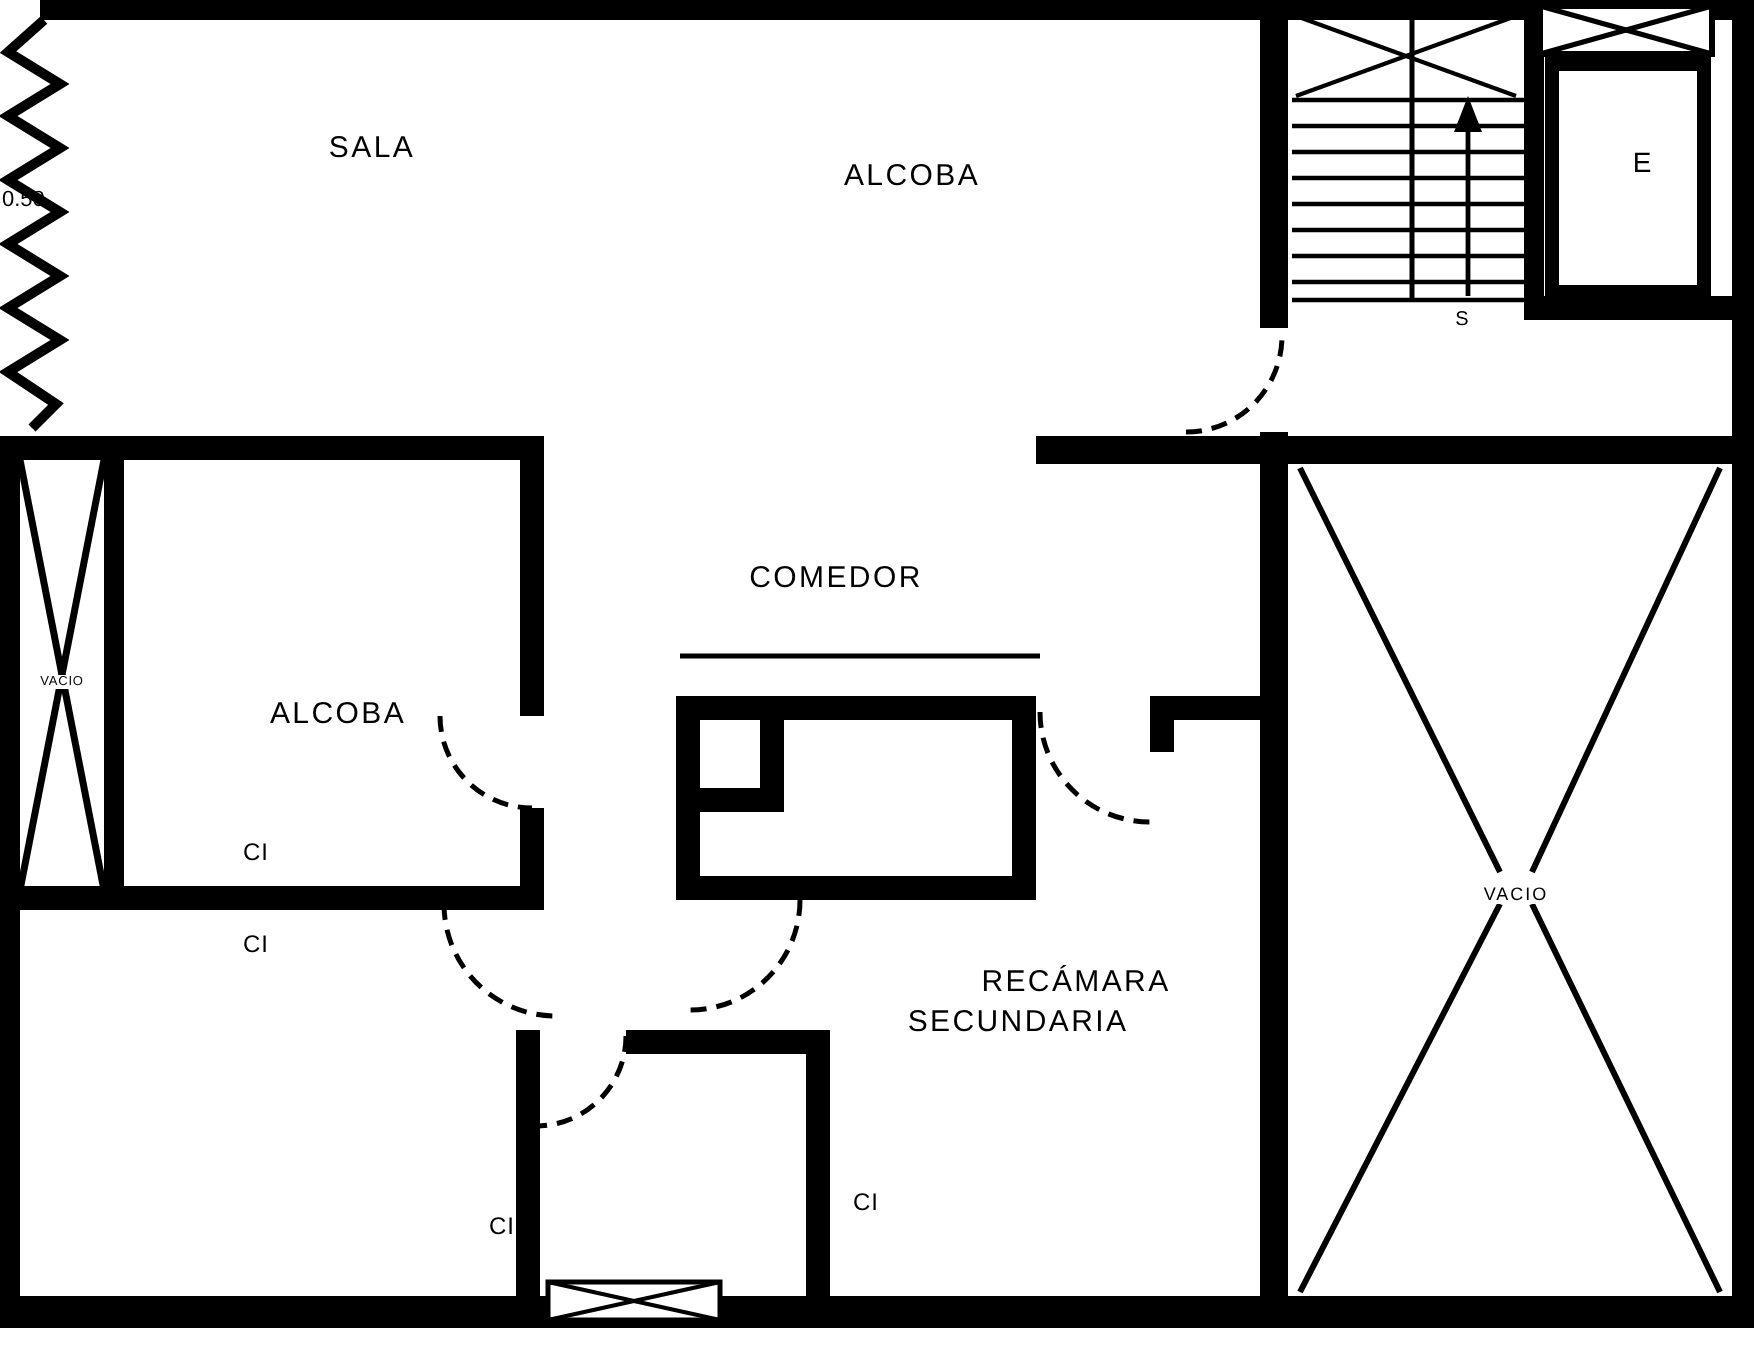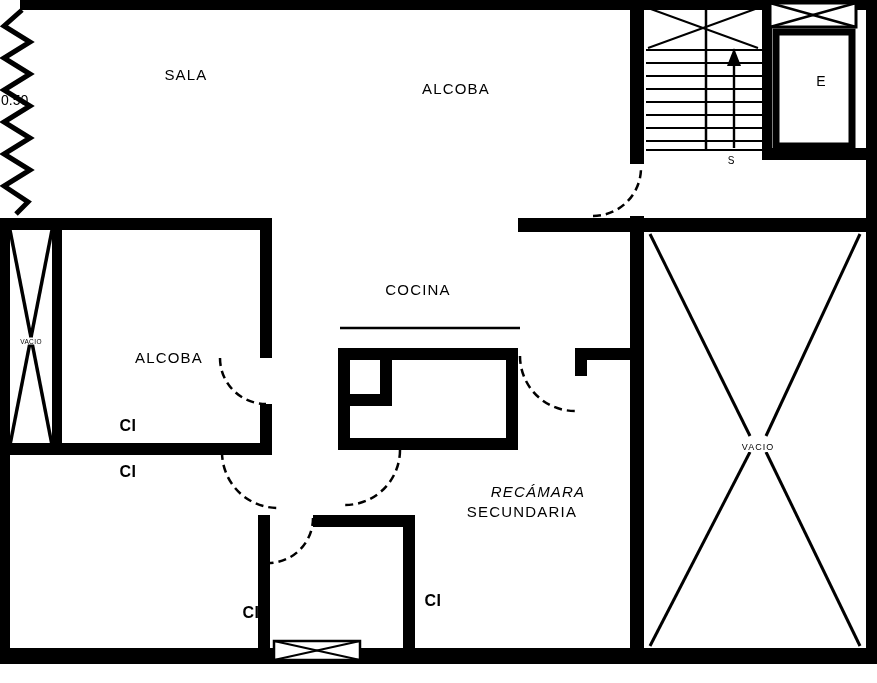--- a/index.html
+++ b/index.html
@@ -13,26 +13,26 @@
   }
   .plan svg { position:absolute; left:0; top:0; }
   .lbl {
     position:absolute;
     transform:translate(-50%,-50%);
     white-space:nowrap;
     color:#000;
     font-family:"Liberation Sans", sans-serif;
   }
   .room  { font-size:15px; letter-spacing:1.2px; }
-  .ci    { font-size:16px; letter-spacing:0.5px;font-weight:bold; }
+  .ci    { font-size:12px; letter-spacing:0.5px; }
   .tiny  { font-size:9px;  letter-spacing:1px; background:#fff; padding:0 2px; }
   .micro { font-size:6.5px; letter-spacing:0.4px; background:#fff; padding:0 1px; }
   .elabel{ font-size:14px; }
   .slabel{ font-size:10px; }
-  .dim   { position:absolute; font-size:14px; transform:translateY(-50%); }
+  .dim   { position:absolute; font-size:11px; transform:translateY(-50%); }
 </style>
 </head>
 <body>
 
 <div class="plan">
 
   <svg width="877" height="683" viewBox="0 0 877 683">
 
     <g fill="#000">
       <rect x="20" y="0" width="857" height="10"></rect>
@@ -133,24 +133,24 @@
       <path d="M 220 358 A 46 46 0 0 0 266 404"></path>
       <path d="M 520 356 A 55 55 0 0 0 575 411"></path>
       <path d="M 222 452 A 56 56 0 0 0 278 508"></path>
       <path d="M 400 450 A 55 55 0 0 1 345 505"></path>
       <path d="M 313 518 A 45 45 0 0 1 268 563"></path>
     </g>
   </svg>
 
   <div class="lbl room" style="left:186px; top:74px;">SALA</div>
   <div class="lbl room" style="left:456px; top:88px;">ALCOBA</div>
-  <div class="lbl room" style="left:418px; top:289px;">COCINA</div>
+  <div class="lbl room" style="left:418px; top:289px;">COMEDOR</div>
   <div class="lbl room" style="left:140px; top:357px;margin-left:29px;">ALCOBA</div>
-  <div class="lbl room" style="left:538px; top:491px;font-style:italic;">RECÁMARA</div>
-  <div class="lbl room" style="left:522px; top:511px;">SECUNDARIA</div>
+  <div class="lbl room" style="left:538px; top:491px;">RECÁMARA</div>
+  <div class="lbl room" style="left:509px; top:511px;">SECUNDARIA</div>
 
   <div class="lbl tiny" style="left:758px; top:447px;">VACIO</div>
   <div class="lbl micro" style="left:31px;  top:341px;">VACIO</div>
 
   <div class="lbl elabel" style="left:821px; top:81px;">E</div>
   <div class="lbl slabel" style="left:731px; top:160px;">S</div>
 
   <div class="lbl ci" style="left:128px; top:426px;">CI</div>
   <div class="lbl ci" style="left:128px; top:472px;">CI</div>
   <div class="lbl ci" style="left:251px; top:613px;">CI</div>

